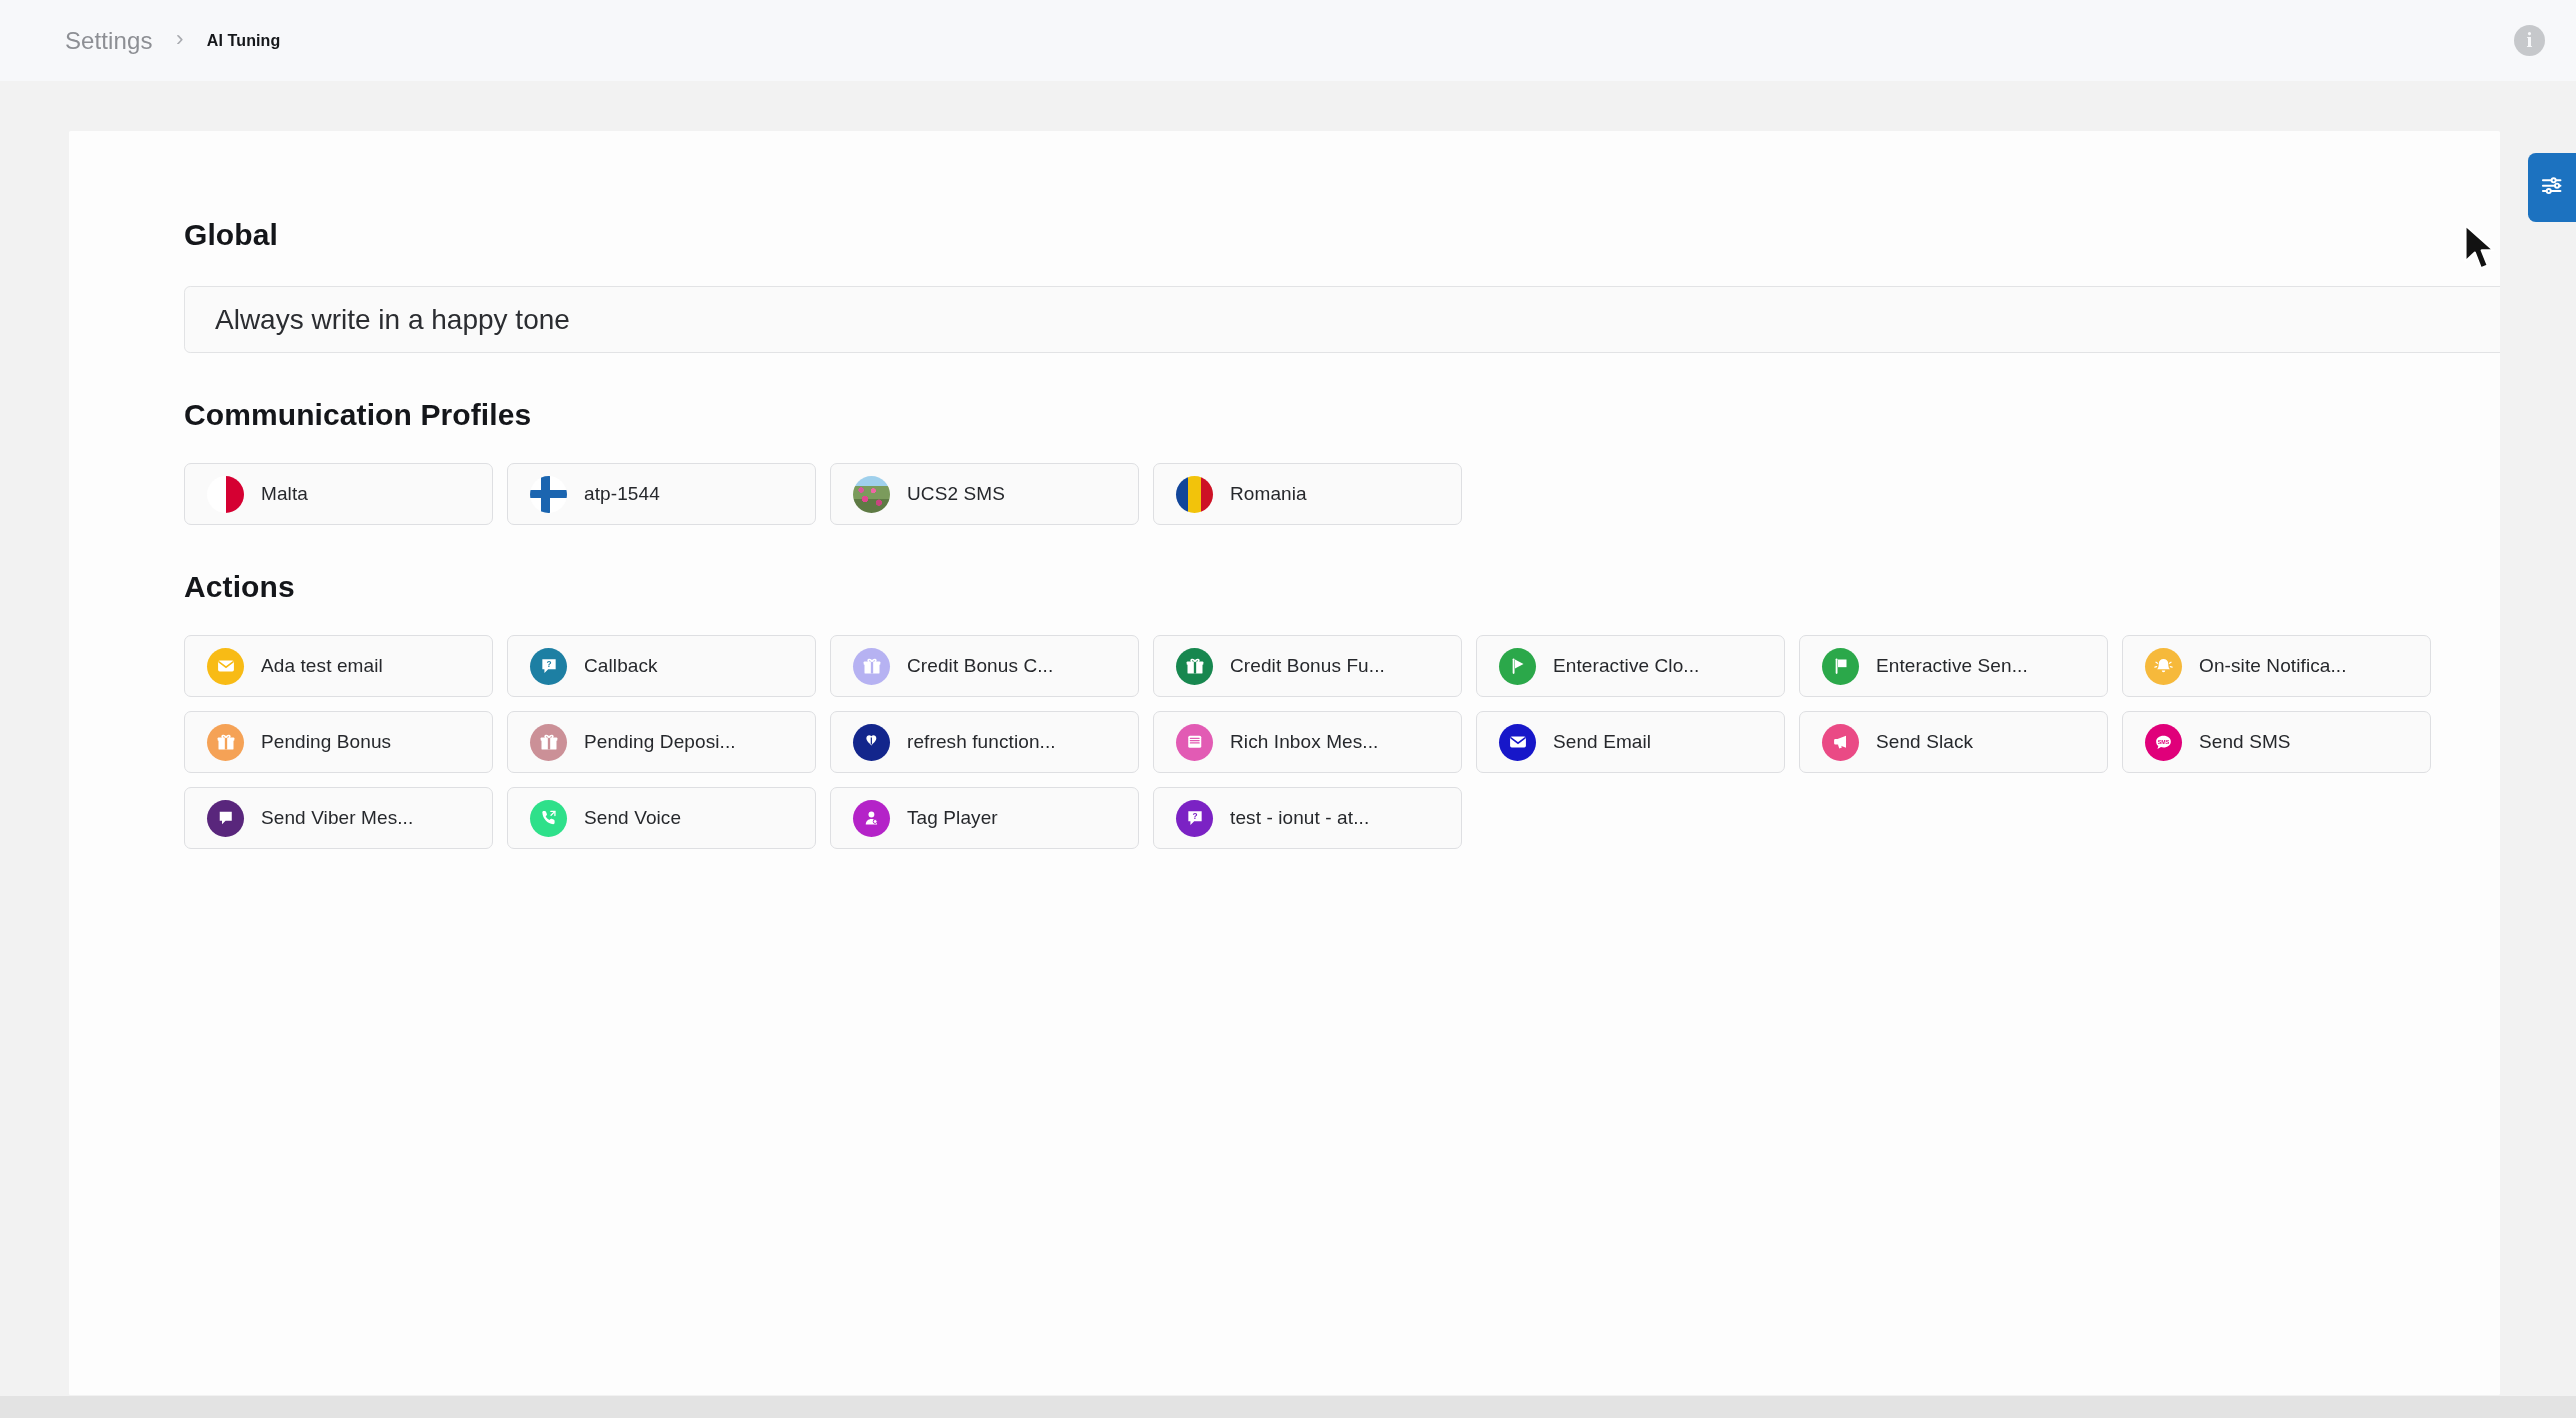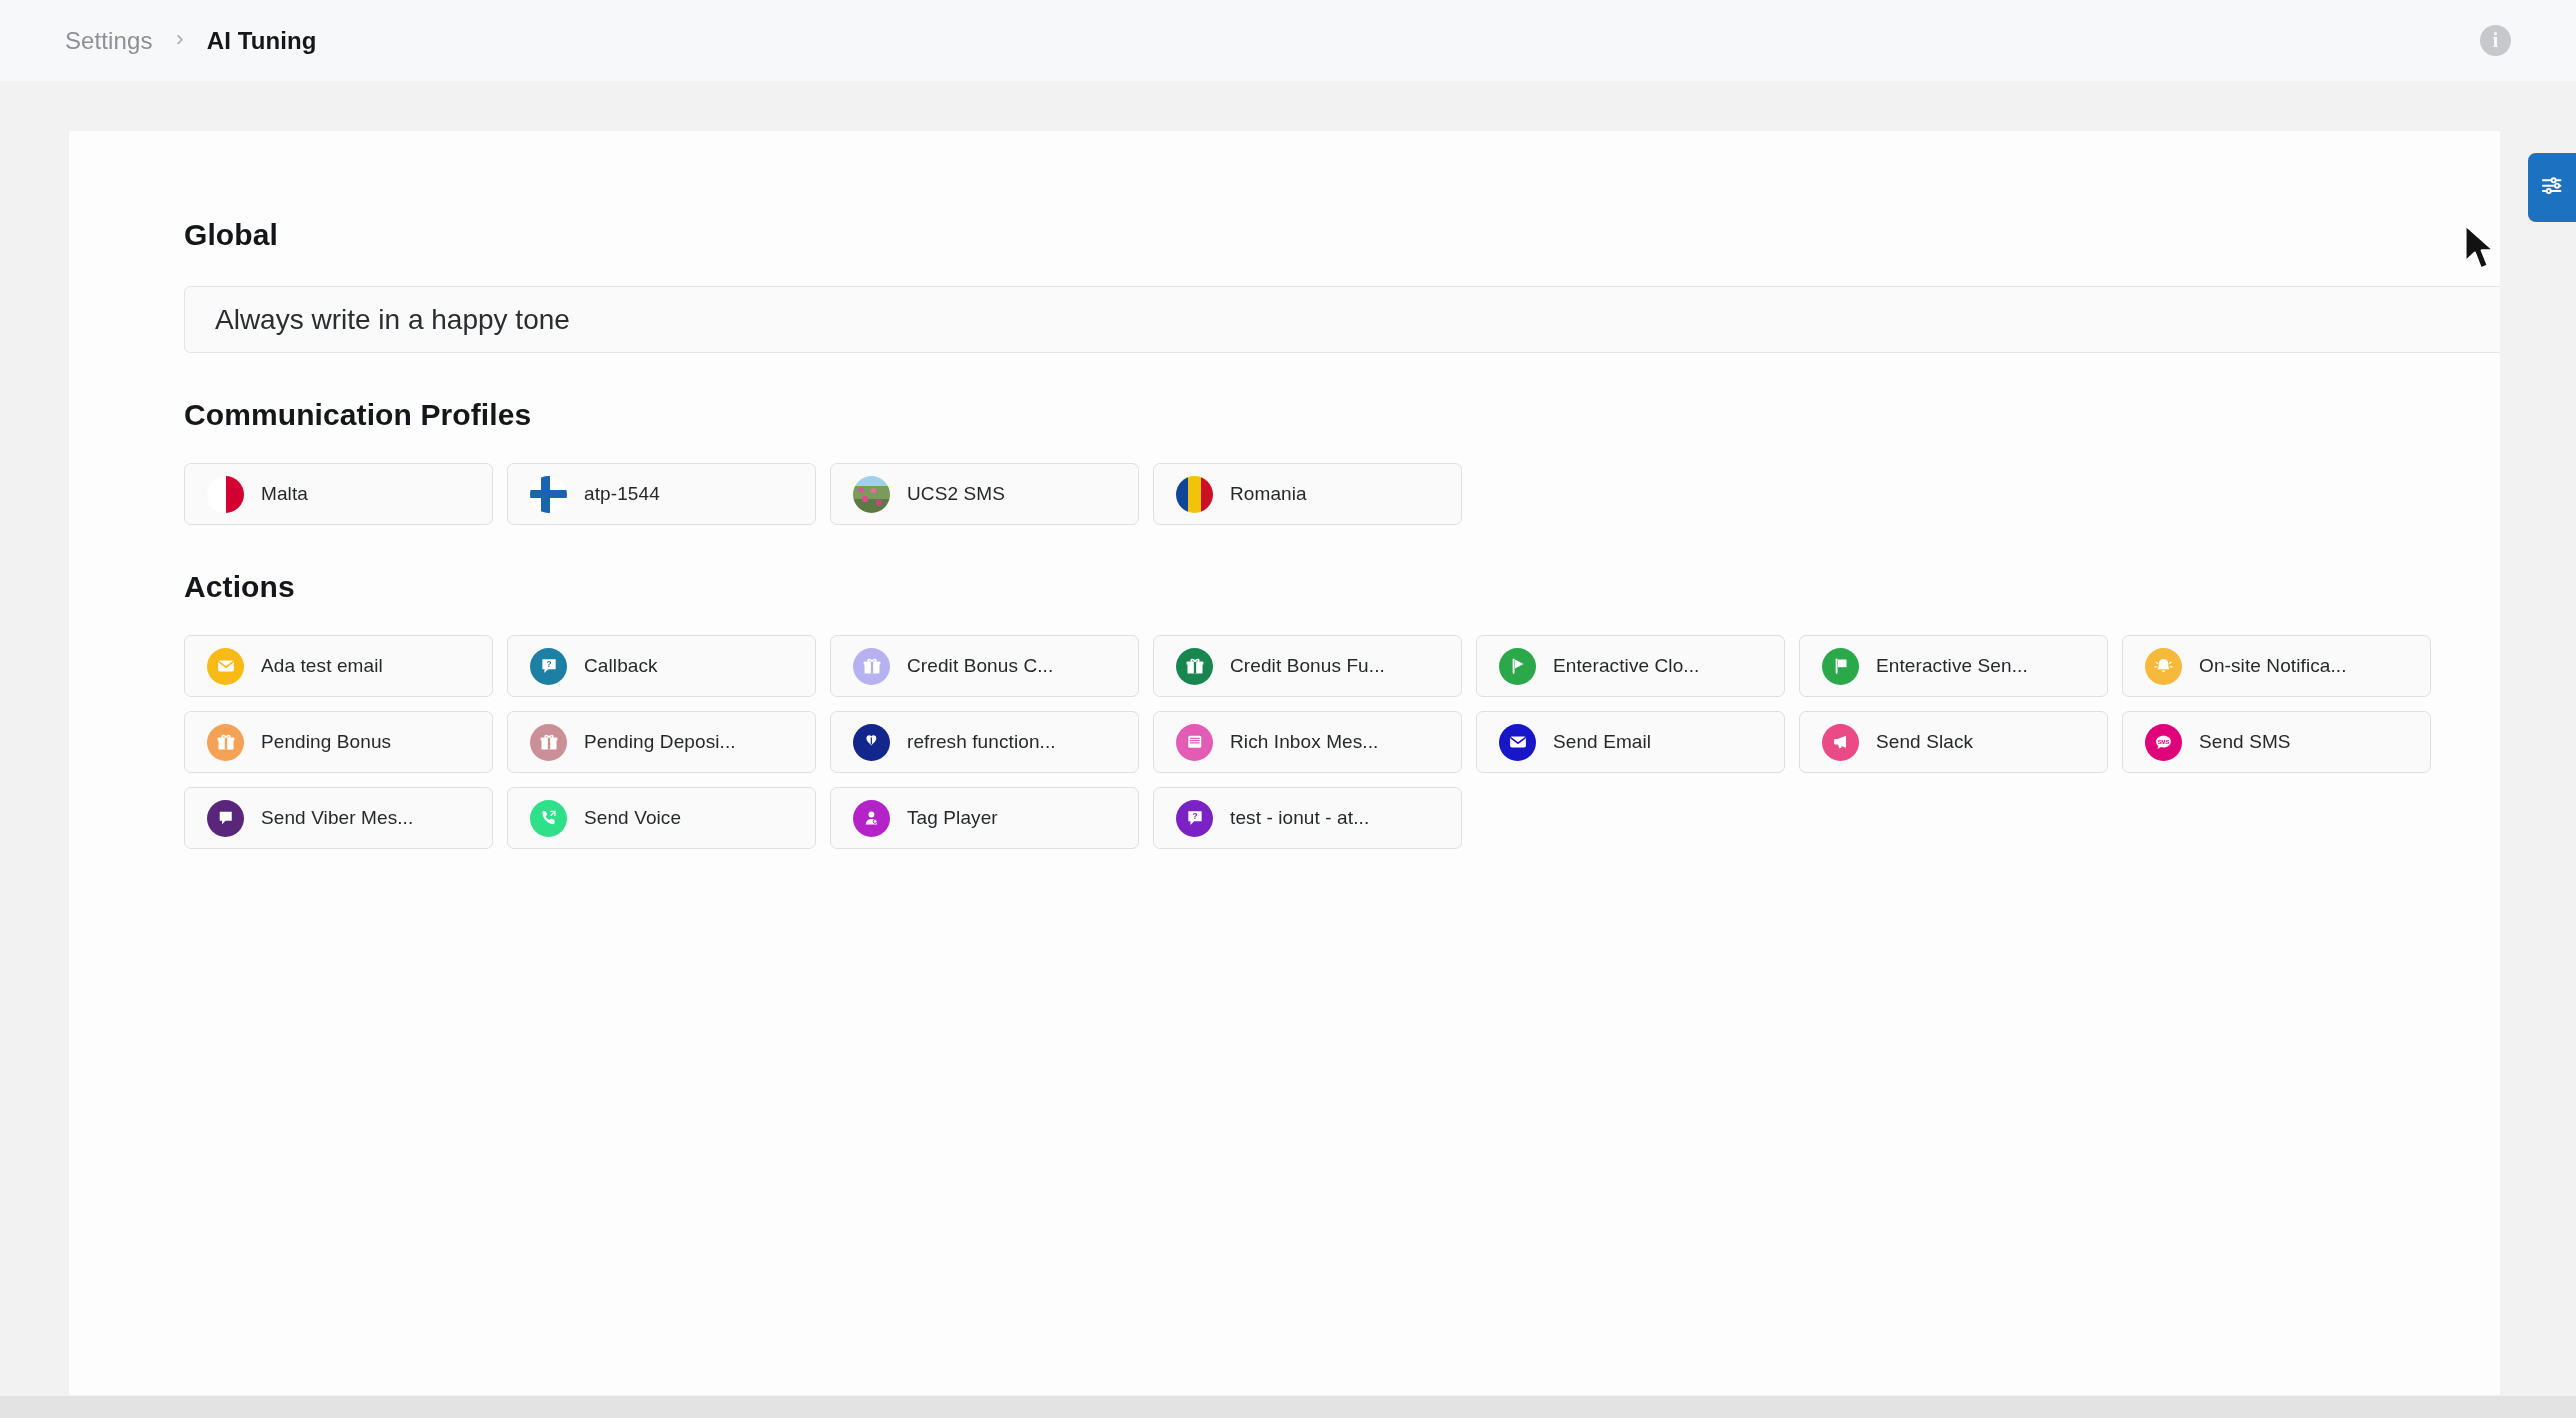--- a/index.html
+++ b/index.html
@@ -16,38 +16,38 @@
   
   .topbar {
     position: absolute;
     top: 0; left: 0;
     width: 2576px;
     height: 81px;
     background: #f7f8fa;
     display: flex;
     align-items: center;
     padding-left: 65px;
-    padding-right: 65px;
+    padding-right: 31px;
   }
   .crumb-link {
     font-size: 24px;
     color: #8d8f94;
     letter-spacing: 0.1px;
     cursor: pointer;
   }
   .crumb-sep {
     margin: 0 23.4px;
     color: #a9abb0;
     font-size: 22.6px;
     line-height: 1;
     display: inline-block;
     transform: translateY(-0.8px);
   }
   .crumb-current {
-    font-size: 24px;
+    font-size: 16px;
     font-weight: bold;
     color: #15171a;
     letter-spacing: 0.1px;
   }
   .info-icon {
     margin-left: auto;
     width: 31px; height: 31px;
     border-radius: 50%;
     background: #c6c8cb;
     color: #f7f8fa;

